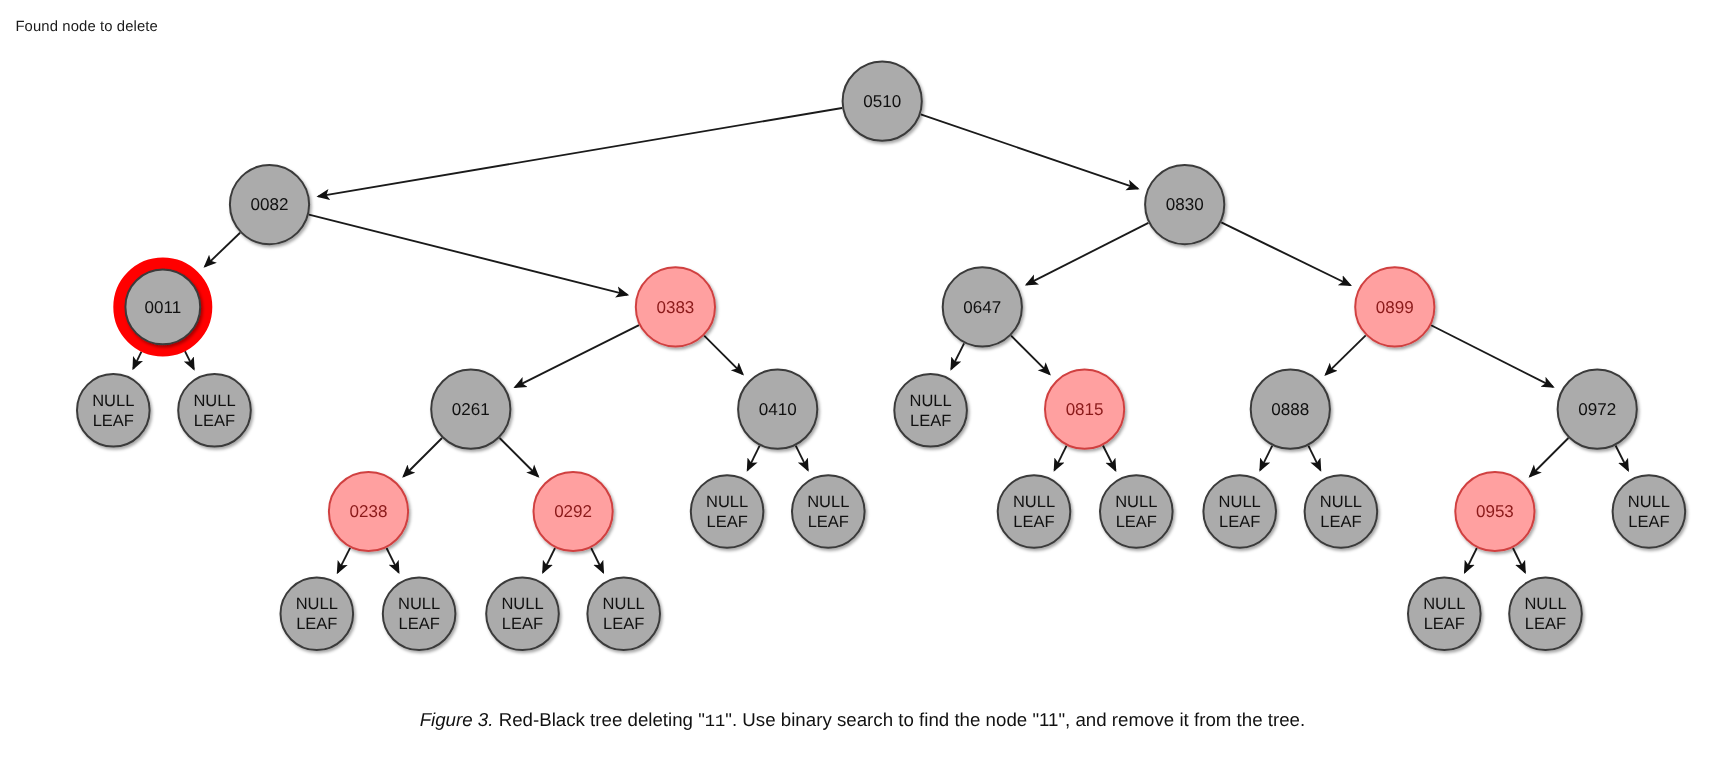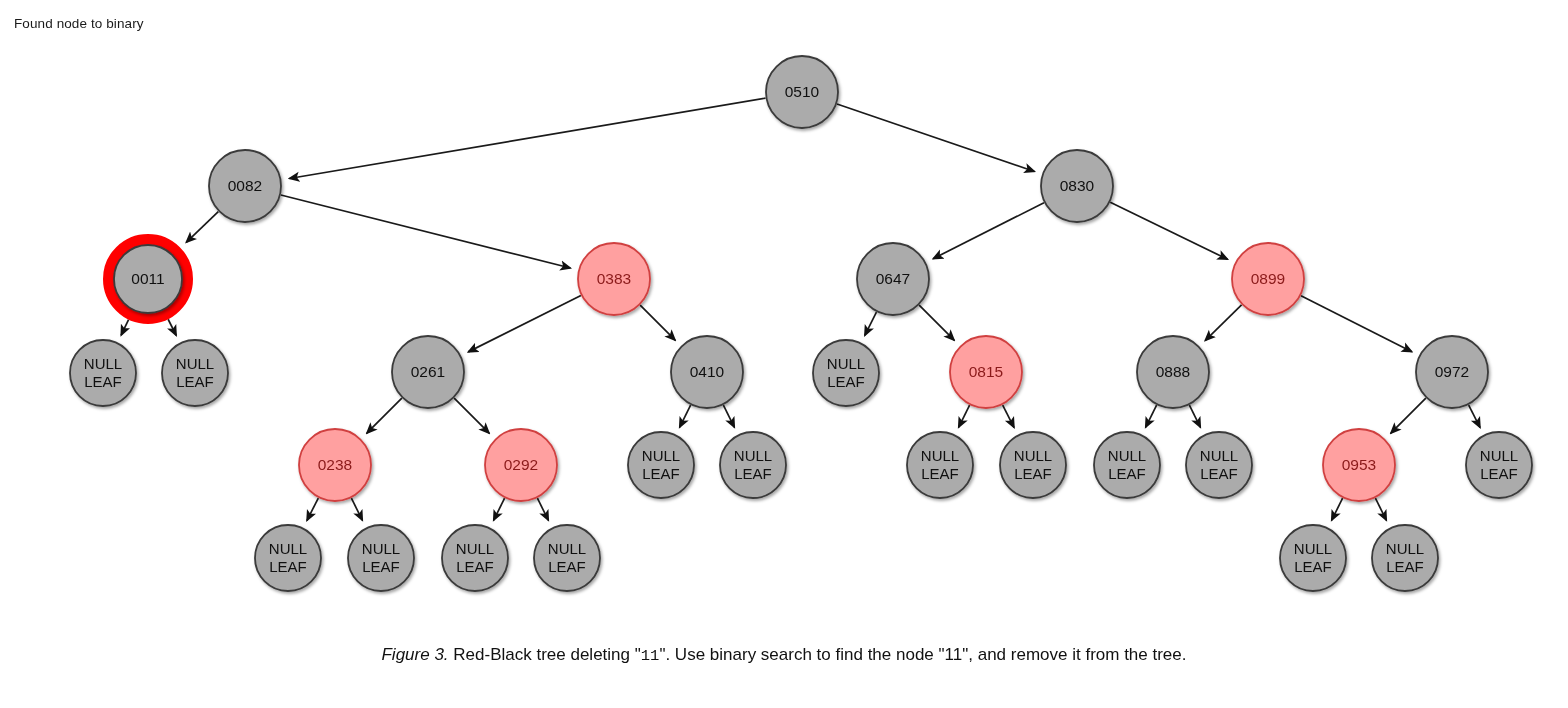--- a/index.html
+++ b/index.html
@@ -50,21 +50,21 @@
   .node-text {
     font-family: "Liberation Sans", sans-serif;
     text-anchor: middle;
     dominant-baseline: middle;
     pointer-events: none;
   }
 </style>
 </head>
 <body>
 
-<div id="status-text">Found node to binary</div>
+<div id="status-text">Found node to delete</div>
 
 <svg id="tree-figure" viewBox="0 0 1568 630" width="1568" height="630" xmlns="http://www.w3.org/2000/svg">
   <defs>
     <marker id="arrowhead" markerWidth="7" markerHeight="7" refX="6" refY="3.2" orient="auto" markerUnits="strokeWidth">
       <path d="M0,0.2 L7,3.2 L0,6.2 L1.6,3.2 Z" fill="#111111"></path>
     </marker>
     <filter id="softshadow" x="-40%" y="-40%" width="180%" height="180%">
       <feDropShadow dx="1.5" dy="2" stdDeviation="1.6" flood-color="#000000" flood-opacity="0.35"></feDropShadow>
     </filter>
   </defs>

